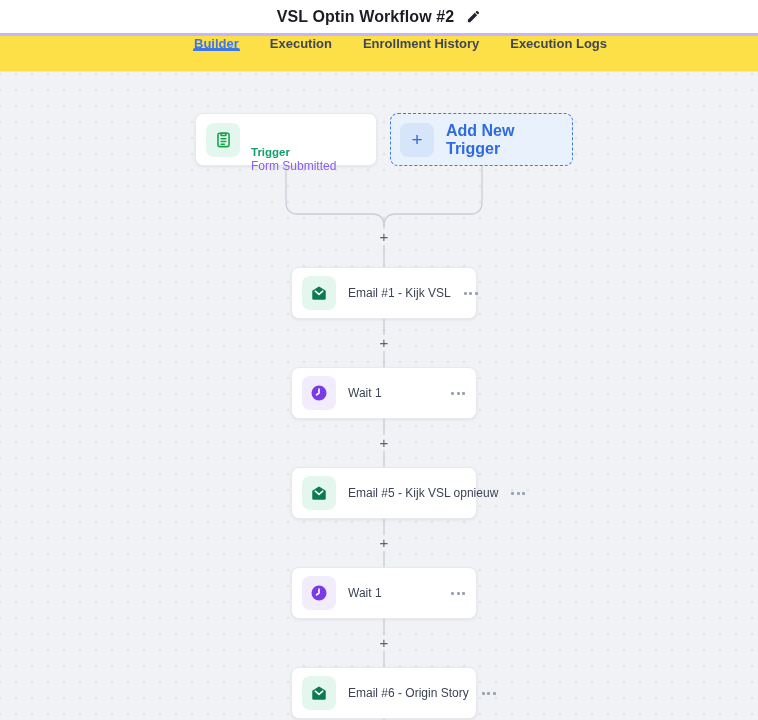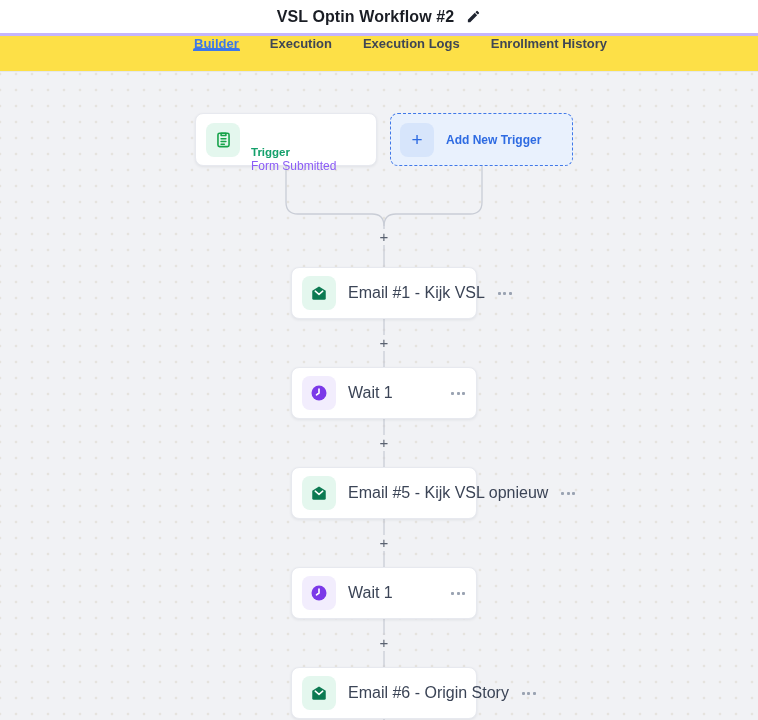--- a/index.html
+++ b/index.html
@@ -73,25 +73,25 @@
   .add-trigger {
     position:absolute; left:390px; top:41px; width:183px; height:53px;
     background:#e9f1fd; border:1.5px dashed #4078e8; border-radius:8px;
     display:flex; align-items:center; padding:0 9px; gap:12px; cursor:pointer;
   }
   .add-plus-sq {
     width:34px; height:34px; border-radius:8px; background:#d7e5fb; flex:none;
     display:flex; align-items:center; justify-content:center;
     color:#2e6be2; font-size:19px; font-weight:400; line-height:1;
   }
-  .add-label { font-size:12px; font-weight:bold; color:#2e6be2; }
+  .add-label { font-size:16px; font-weight:bold; color:#2e6be2; }
 
   
   .node { left:291px; width:186px; height:52px; gap:12px; }
-  .node-label { font-size:16px; color:#3b4456; white-space:nowrap; }
+  .node-label { font-size:12px; color:#3b4456; white-space:nowrap; }
   .node-menu {
     margin-left:auto; display:flex; gap:2.5px; align-items:center;
     padding:4px 1px; cursor:pointer; background:none; border:none;
   }
   .node-menu i { width:3px; height:3px; background:#9aa3b2; border-radius:1px; display:block; }
 
   
   .plus {
     position:absolute; width:16px; height:16px;
     background:#f1f2f5; color:#596170;
@@ -109,22 +109,22 @@
       <svg width="15" height="15" viewBox="0 0 24 24" fill="#1f2430">
         <path d="M3 17.25V21h3.75L17.81 9.94l-3.75-3.75L3 17.25zM20.71 7.04a1 1 0 0 0 0-1.41l-2.34-2.34a1 1 0 0 0-1.41 0l-1.83 1.83 3.75 3.75 1.83-1.83z"></path>
       </svg>
     </span>
   </button>
 </div>
 
 <div class="tabbar">
   <button class="tab active">Builder</button>
   <button class="tab">Execution</button>
+  <button class="tab">Enrollment History</button>
   <button class="tab">Execution Logs</button>
-  <button class="tab">Enrollment History</button>
 </div>
 
 <div class="canvas">
 
   <svg class="edges" width="758" height="648" viewBox="0 0 758 648" fill="none">
     <path d="M286,94 V130 Q286,142 298,142 H372 Q384,142 384,154" stroke="#c9cdd6" stroke-width="1.3"></path>
     <path d="M482,94 V130 Q482,142 470,142 H396 Q384,142 384,154" stroke="#c9cdd6" stroke-width="1.3"></path>
     <path d="M384,154 V648" stroke="#c9cdd6" stroke-width="1.3"></path>
   </svg>
 

